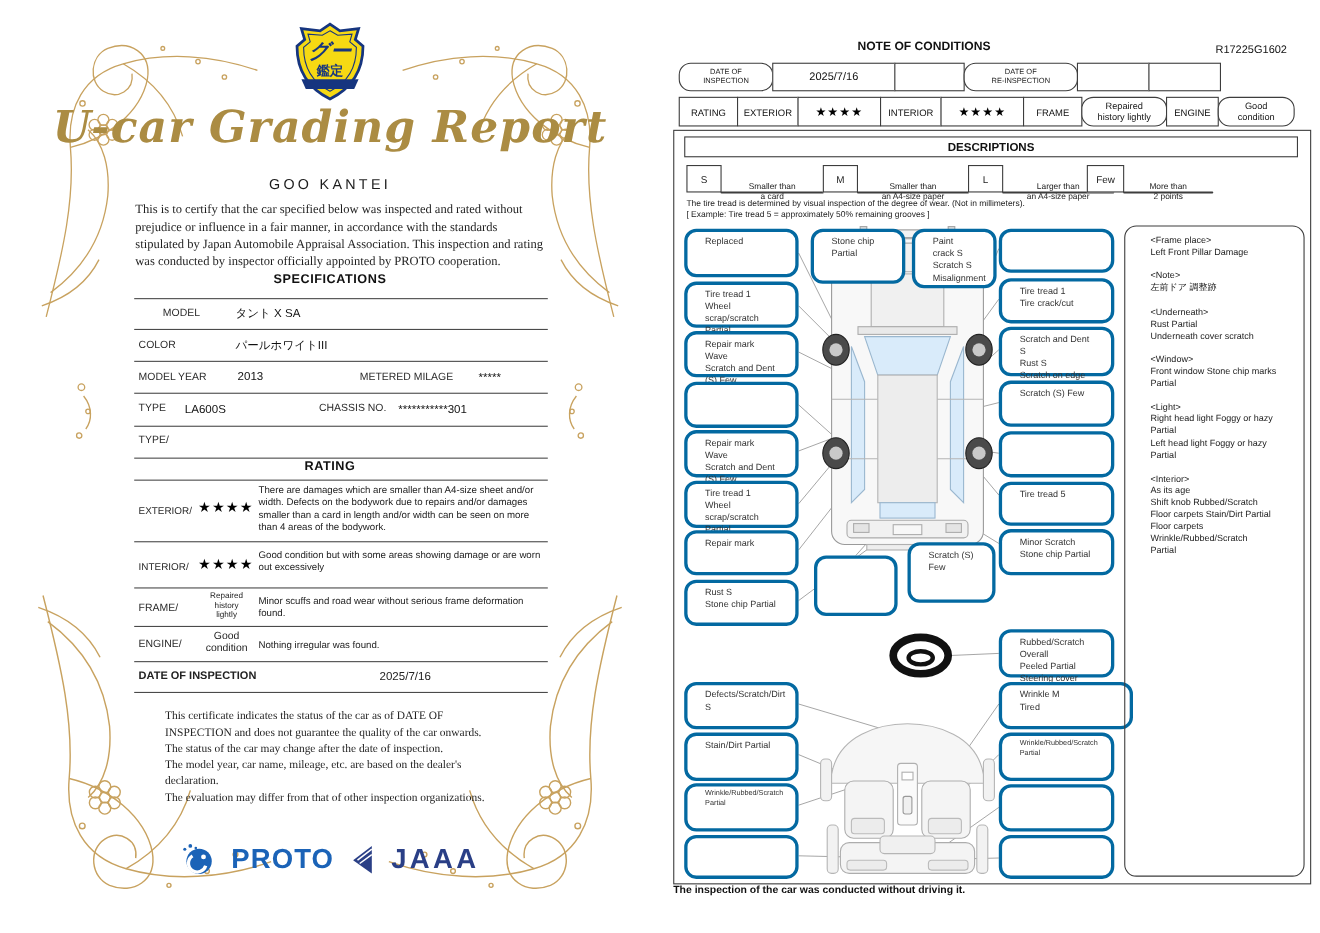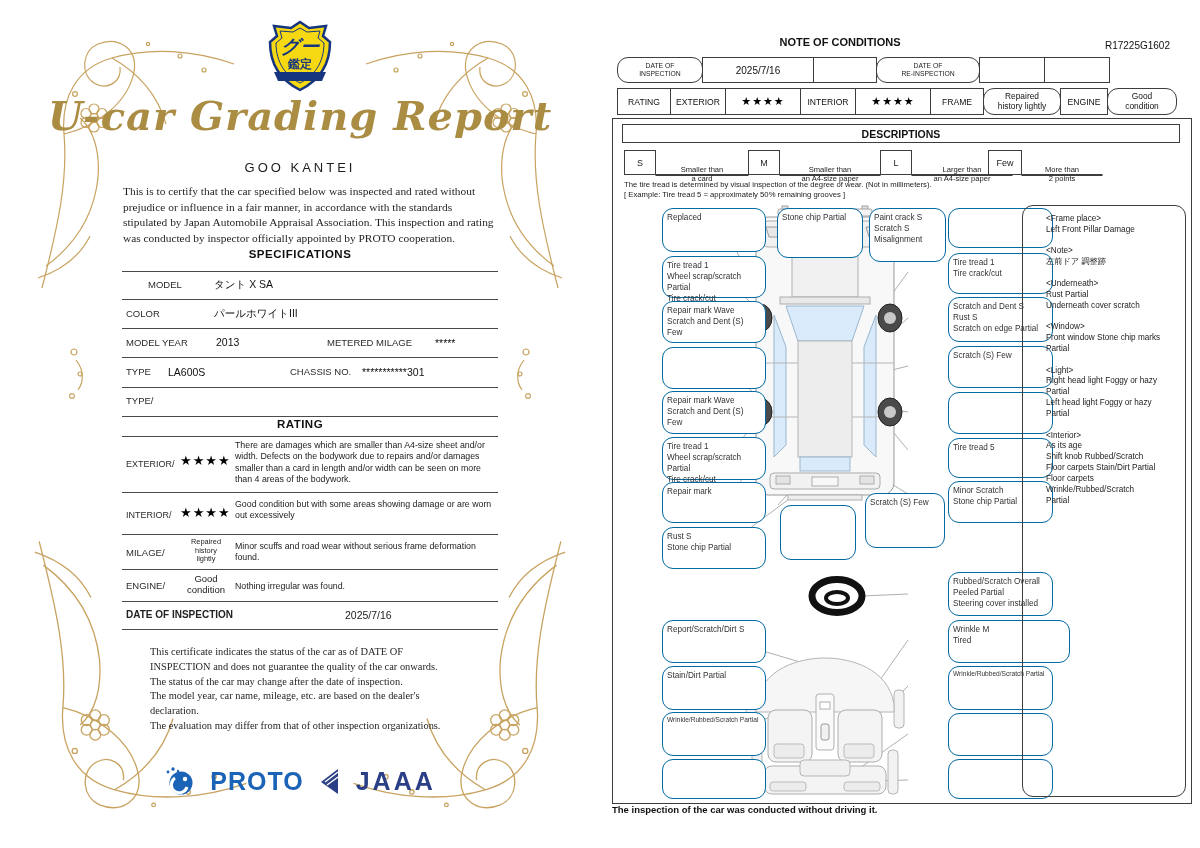--- a/index.html
+++ b/index.html
@@ -41,22 +41,22 @@
   .t1v{font-size:10px;color:#111;}
   .t2l{font-size:8.6px;color:#111;}
   .t2s{font-size:11px;letter-spacing:1px;color:#000;}
   .t2v{font-size:8.4px;line-height:1.15;color:#111;}
   .panel{left:12px;top:118px;width:578px;height:684px;border:1px solid #3d3d3d;}
   .desc-bar{left:22px;top:124px;width:556px;height:17px;border:1px solid #3d3d3d;background:#fff;
     display:flex;align-items:center;justify-content:center;font-size:10.5px;font-weight:bold;color:#111;}
   .lg{font-size:9px;}
   .lgt{font-size:7.6px;line-height:1.15;margin-top:24px;}
   .tread-note{left:24px;width:420px;font-size:7.7px;color:#222;}
-  .dbox{position:absolute;border:1px solid #0369a1;background:#fff;box-sizing:border-box;
-    padding:3px 4px;font-size:8.2px;line-height:1.35;color:#333;margin-left:40px;}
+  .dbox{position:absolute;border:3px solid #0369a1;background:#fff;box-sizing:border-box;
+    padding:3px 16px;font-size:8.2px;line-height:1.35;color:#333;}
   .dbox.sm{font-size:6.6px;}
   .comments{left:422px;top:205px;width:164px;height:592px;border:1px solid #3d3d3d;box-sizing:border-box;
     padding:8px 23px;font-size:8.2px;line-height:1.32;color:#222;}
   .foot-note{left:12px;top:804px;width:560px;font-size:9.5px;font-weight:600;color:#111;}
 </style>
 </head>
 <body>
 
 <div id="stage">
 
@@ -137,21 +137,21 @@
 
     <div class="abs rule" style="top:436px"></div>
     <span class="abs r-label" style="left:126px;top:459px">EXTERIOR/</span>
     <span class="abs r-stars" style="left:180px;top:453px">★★★★</span>
     <div class="abs r-desc" style="left:235px;top:440px;width:262px">There are damages which are smaller than A4-size sheet and/or width. Defects on the bodywork due to repairs and/or damages smaller than a card in length and/or width can be seen on more than 4 areas of the bodywork.</div>
     <div class="abs rule" style="top:492px"></div>
     <span class="abs r-label" style="left:126px;top:510px">INTERIOR/</span>
     <span class="abs r-stars" style="left:180px;top:505px">★★★★</span>
     <div class="abs r-desc" style="left:235px;top:499px;width:262px">Good condition but with some areas showing damage or are worn out excessively</div>
     <div class="abs rule" style="top:534px"></div>
-    <span class="abs r-label" style="left:126px;top:547px;font-size:9.5px">MILAGE/</span>
+    <span class="abs r-label" style="left:126px;top:547px;font-size:9.5px">FRAME/</span>
     <div class="abs r-grade pre" style="left:178px;top:538px;width:56px">Repaired
 history
 lightly</div>
     <div class="abs r-desc" style="left:235px;top:541px;width:262px">Minor scuffs and road wear without serious frame deformation found.</div>
     <div class="abs rule" style="top:569px"></div>
     <span class="abs r-label" style="left:126px;top:580px;font-size:9.5px">ENGINE/</span>
     <div class="abs r-grade2 pre" style="left:178px;top:574px;width:56px">Good
 condition</div>
     <div class="abs r-desc" style="left:235px;top:581px;width:262px">Nothing irregular was found.</div>
     <div class="abs rule" style="top:601px"></div>
@@ -356,21 +356,21 @@
 Tire crack/cut</div>
     <div class="dbox pre" style="left:308px;top:297px;width:105px;height:45px">Scratch and Dent S
 Rust S
 Scratch on edge Partial</div>
     <div class="dbox pre" style="left:308px;top:346px;width:105px;height:42px">Scratch (S) Few</div>
     <div class="dbox pre" style="left:308px;top:392px;width:105px;height:42px"></div>
     <div class="dbox pre" style="left:308px;top:438px;width:105px;height:40px">Tire tread 5</div>
     <div class="dbox pre" style="left:308px;top:481px;width:105px;height:42px">Minor Scratch
 Stone chip Partial</div>
 
-    <div class="dbox pre" style="left:22px;top:620px;width:104px;height:43px">Report/Scratch/Dirt S</div>
+    <div class="dbox pre" style="left:22px;top:620px;width:104px;height:43px">Defects/Scratch/Dirt S</div>
     <div class="dbox pre" style="left:22px;top:666px;width:104px;height:44px">Stain/Dirt Partial</div>
     <div class="dbox pre sm" style="left:22px;top:712px;width:104px;height:44px">Wrinkle/Rubbed/Scratch Partial</div>
     <div class="dbox pre" style="left:22px;top:759px;width:104px;height:40px"></div>
     <div class="dbox pre" style="left:308px;top:572px;width:105px;height:44px">Rubbed/Scratch Overall
 Peeled Partial
 Steering cover installed</div>
     <div class="dbox pre" style="left:308px;top:620px;width:122px;height:43px">Wrinkle M
 Tired</div>
     <div class="dbox pre sm" style="left:308px;top:666px;width:105px;height:44px">Wrinkle/Rubbed/Scratch Partial</div>
     <div class="dbox pre" style="left:308px;top:713px;width:105px;height:43px"></div>

